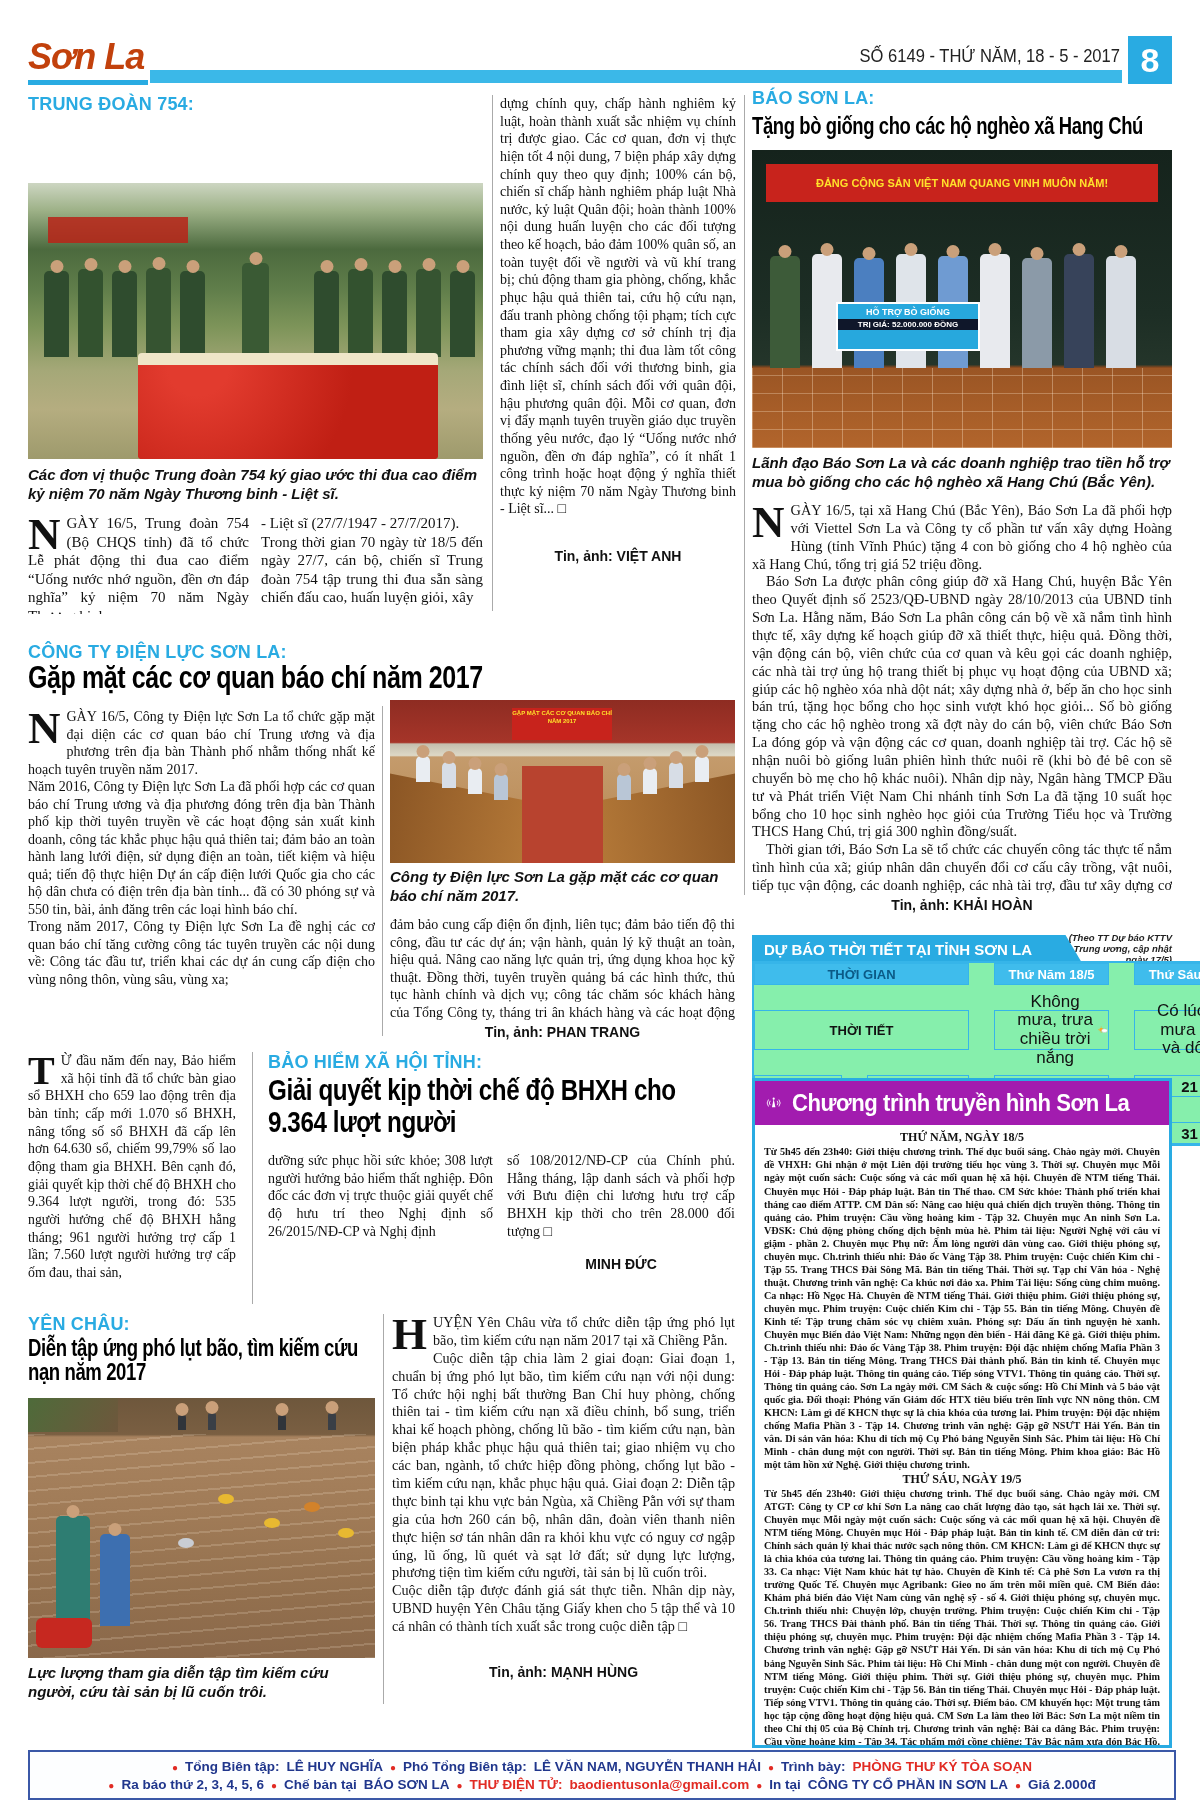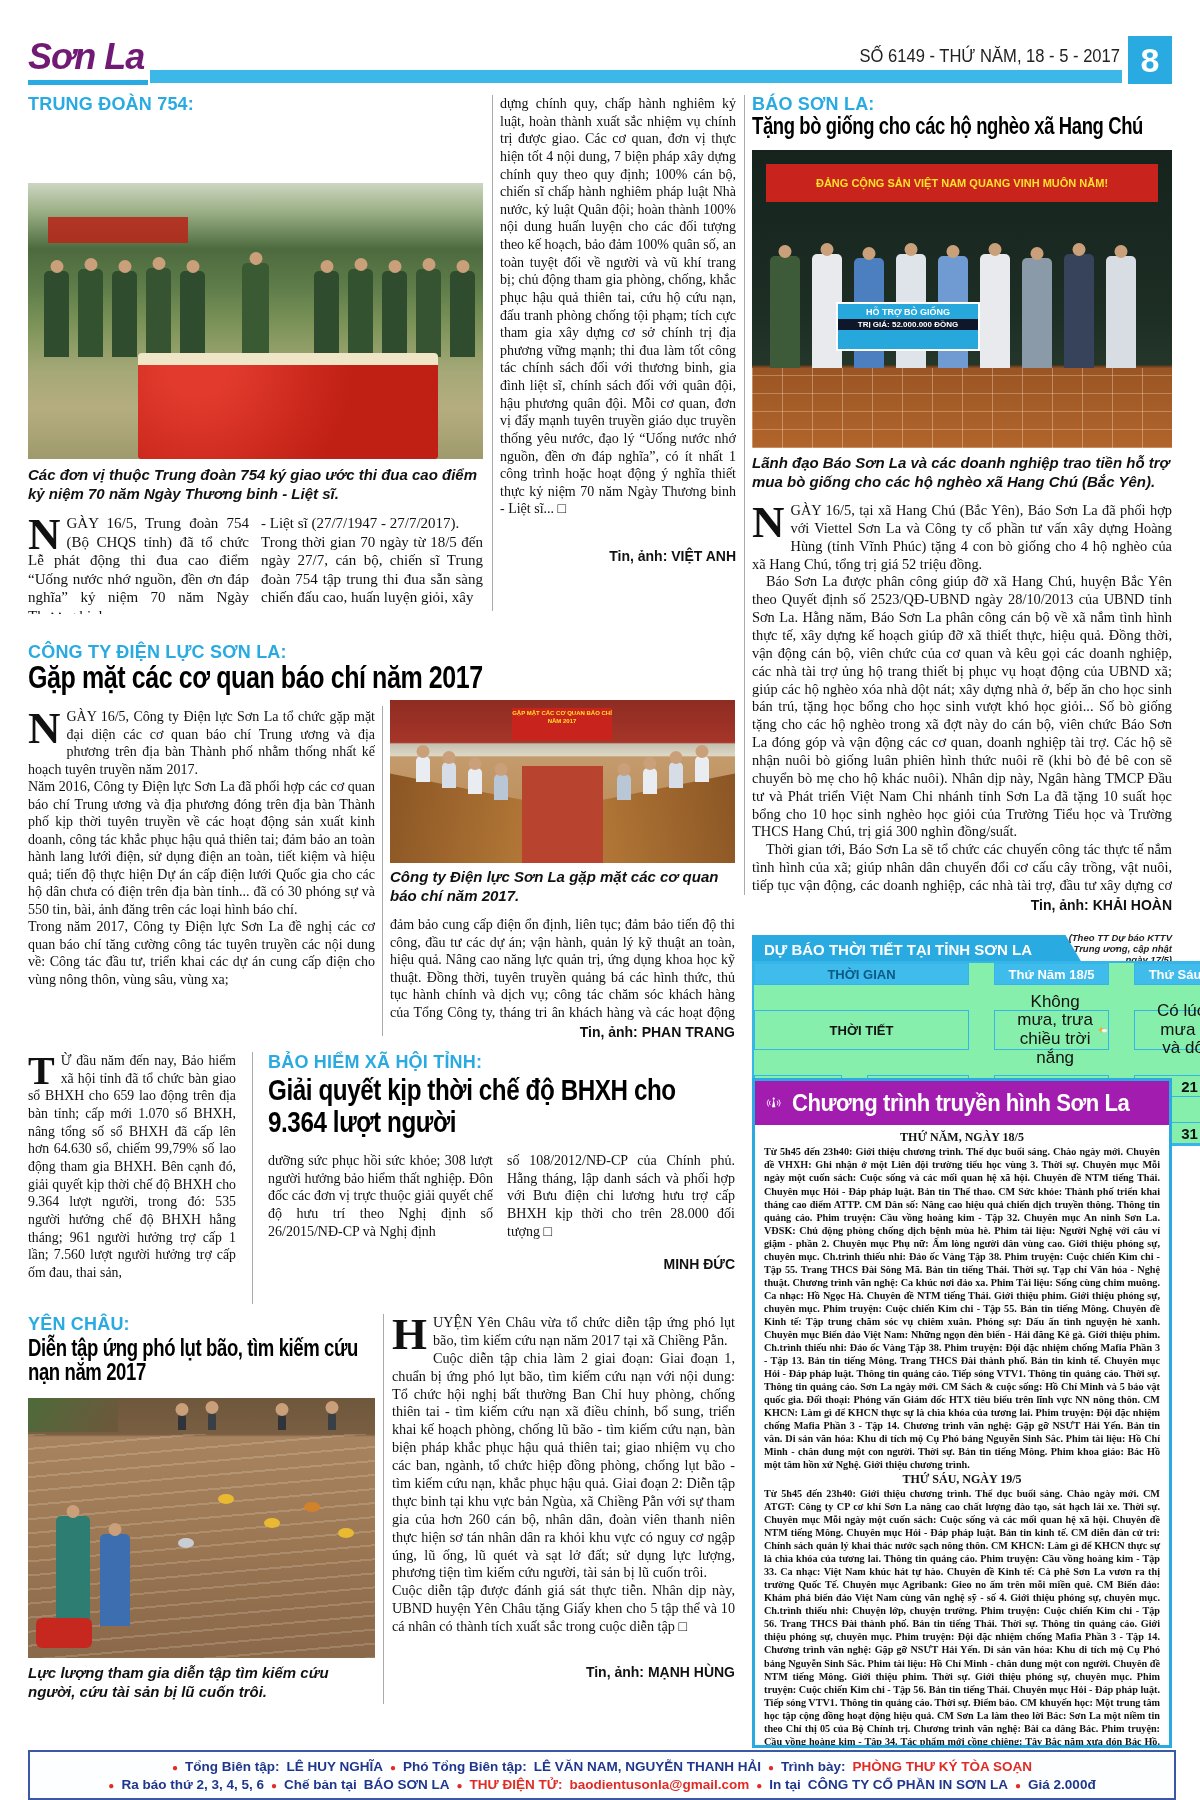--- a/index.html
+++ b/index.html
@@ -1,38 +1,38 @@
 <!DOCTYPE html>
 <html><head>
 <meta charset="utf-8">
 <style>
   html,body{margin:0;padding:0;background:#888;}
   .page{position:relative;width:1200px;height:1800px;background:#fff;margin:0 auto;
         font-family:"Liberation Serif",serif;color:#111;overflow:hidden;}
   .abs{position:absolute;}
   
   .masthead{font-family:"Liberation Sans",sans-serif;font-weight:900;font-style:italic;
-            font-size:36px;color:#701a75;letter-spacing:-1px;border-bottom:5px solid #29abe2;
+            font-size:36px;color:#c2410c;letter-spacing:-1px;border-bottom:5px solid #29abe2;
             padding:0 4px 2px 0;}
   .hbar{background:#3bb8e8;}
   .issue{font-family:"Liberation Sans",sans-serif;font-size:18px;color:#222;text-align:right;
          transform:scaleX(.92);transform-origin:100% 0;}
   .pagebox{background:#29abe2;color:#fff;font-family:"Liberation Sans",sans-serif;
            font-weight:700;font-size:34px;display:flex;align-items:center;justify-content:center;}
   
   .kicker{font-family:"Liberation Sans",sans-serif;font-weight:700;color:#29abe2;
           font-size:18px;letter-spacing:.2px;}
   .hl{font-family:"Liberation Sans",sans-serif;font-weight:700;color:#000;letter-spacing:-.5px;line-height:1.06;}
   .cond{display:block;width:124%;transform:scaleX(.8065);transform-origin:0 0;}
   .body-txt{font-size:15px;line-height:1.24;text-align:justify;}
   .ml{white-space:pre-line;}
   .dc{float:left;font-weight:700;font-size:45px;line-height:34px;padding:3px 6px 0 0;}
   .caption{font-family:"Liberation Sans",sans-serif;font-weight:700;font-style:italic;
            font-size:15px;line-height:1.25;}
-  .byline{font-family:"Liberation Sans",sans-serif;font-weight:700;font-size:14px;text-align:right;}
+  .byline{font-family:"Liberation Sans",sans-serif;font-weight:700;font-size:14px;text-align:center;}
   .clip{overflow:hidden;}
   .vr{position:absolute;width:1px;background:#aaa;}
   
   .photo{position:absolute;overflow:hidden;}
   .fig{position:absolute;border-radius:5px 5px 0 0;}
   .fig::before{content:"";position:absolute;top:-11px;left:50%;transform:translateX(-50%);
                width:13px;height:13px;border-radius:50%;background:#caa07a;}
   .banner-red{position:absolute;background:#c8231c;color:#ffe12b;font-family:"Liberation Sans",sans-serif;
               font-weight:700;display:flex;align-items:center;justify-content:center;text-align:center;}
   
@@ -104,21 +104,21 @@
   <div class="abs body-txt clip ml" style="left:261px;top:514px;width:222px;height:100px;">- Liệt sĩ (27/7/1947 - 27/7/2017).
 Trong thời gian 70 ngày từ 18/5 đến ngày 27/7, cán bộ, chiến sĩ Trung đoàn 754 tập trung thi đua sẵn sàng chiến đấu cao, huấn luyện giỏi, xây</div>
 
   <div class="vr" style="left:492px;top:95px;height:516px;"></div>
 
   <div class="abs body-txt clip" style="left:500px;top:95px;width:236px;height:448px;font-size:14px;line-height:1.26;">dựng chính quy, chấp hành nghiêm kỷ luật, hoàn thành xuất sắc nhiệm vụ chính trị được giao. Các cơ quan, đơn vị thực hiện tốt 4 nội dung, 7 biện pháp xây dựng chính quy theo quy định; 100% cán bộ, chiến sĩ chấp hành nghiêm pháp luật Nhà nước, kỷ luật Quân đội; hoàn thành 100% nội dung huấn luyện cho các đối tượng theo kế hoạch, bảo đảm 100% quân số, an toàn tuyệt đối về người và vũ khí trang bị; chủ động tham gia phòng, chống, khắc phục hậu quả thiên tai, cứu hộ cứu nạn, đấu tranh phòng chống tội phạm; tích cực tham gia xây dựng cơ sở chính trị địa phương vững mạnh; thi đua làm tốt công tác chính sách đối với thương binh, gia đình liệt sĩ, chính sách đối với quân đội, hậu phương quân đội. Mỗi cơ quan, đơn vị đẩy mạnh tuyên truyền giáo dục truyền thống yêu nước, đạo lý “Uống nước nhớ nguồn, đền ơn đáp nghĩa”, có ít nhất 1 công trình hoặc hoạt động ý nghĩa thiết thực kỷ niệm 70 năm Ngày Thương binh - Liệt sĩ... □</div>
   <div class="abs byline" style="left:500px;top:548px;width:236px;">Tin, ảnh: VIỆT ANH</div>
 
   <div class="vr" style="left:744px;top:95px;height:800px;"></div>
 
-  <div class="abs kicker" style="left:752px;top:94px;">BÁO SƠN LA:</div>
+  <div class="abs kicker" style="left:752px;top:88px;">BÁO SƠN LA:</div>
   <div class="abs hl" style="left:752px;top:113px;width:420px;font-size:24px;">
     <span class="cond" style="white-space:nowrap;width:130%;transform:scaleX(.769);">Tặng bò giống cho các hộ nghèo xã Hang Chú</span>
   </div>
 
   <div class="photo" style="left:752px;top:150px;width:420px;height:298px;background:linear-gradient(180deg,#15231c 0%,#1d2e25 55%,#24352a 72%,#8a4a1f 73%,#a85a28 100%);">
     <div class="banner-red" style="left:14px;top:14px;width:392px;height:38px;font-size:11px;">ĐẢNG CỘNG SẢN VIỆT NAM QUANG VINH MUÔN NĂM!</div>
     <div class="fig" style="left:18px;top:106px;width:30px;height:112px;background:#3d5b39;"></div>
     <div class="fig" style="left:60px;top:104px;width:30px;height:114px;background:#e8eaee;"></div>
     <div class="fig" style="left:102px;top:108px;width:30px;height:110px;background:#4b7fc0;"></div>
     <div class="fig" style="left:144px;top:104px;width:30px;height:114px;background:#dfe4ea;"></div>

